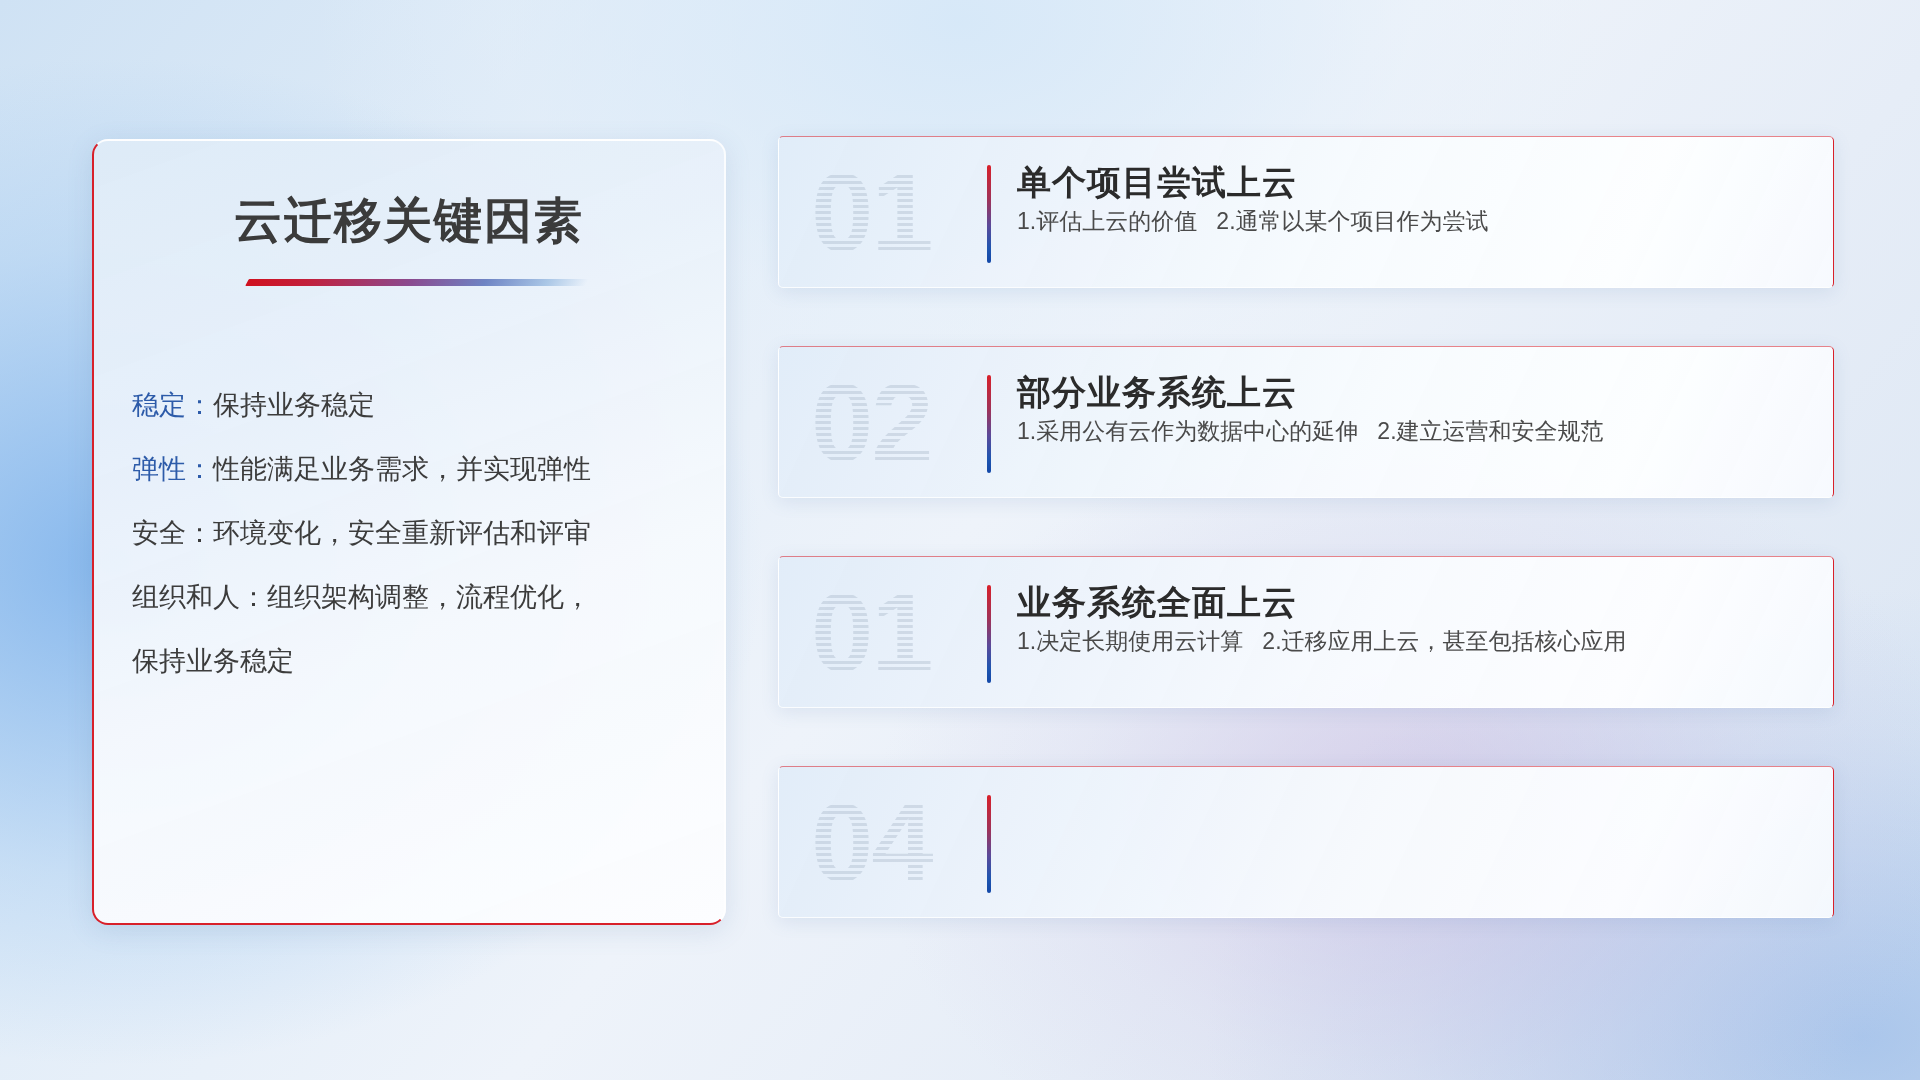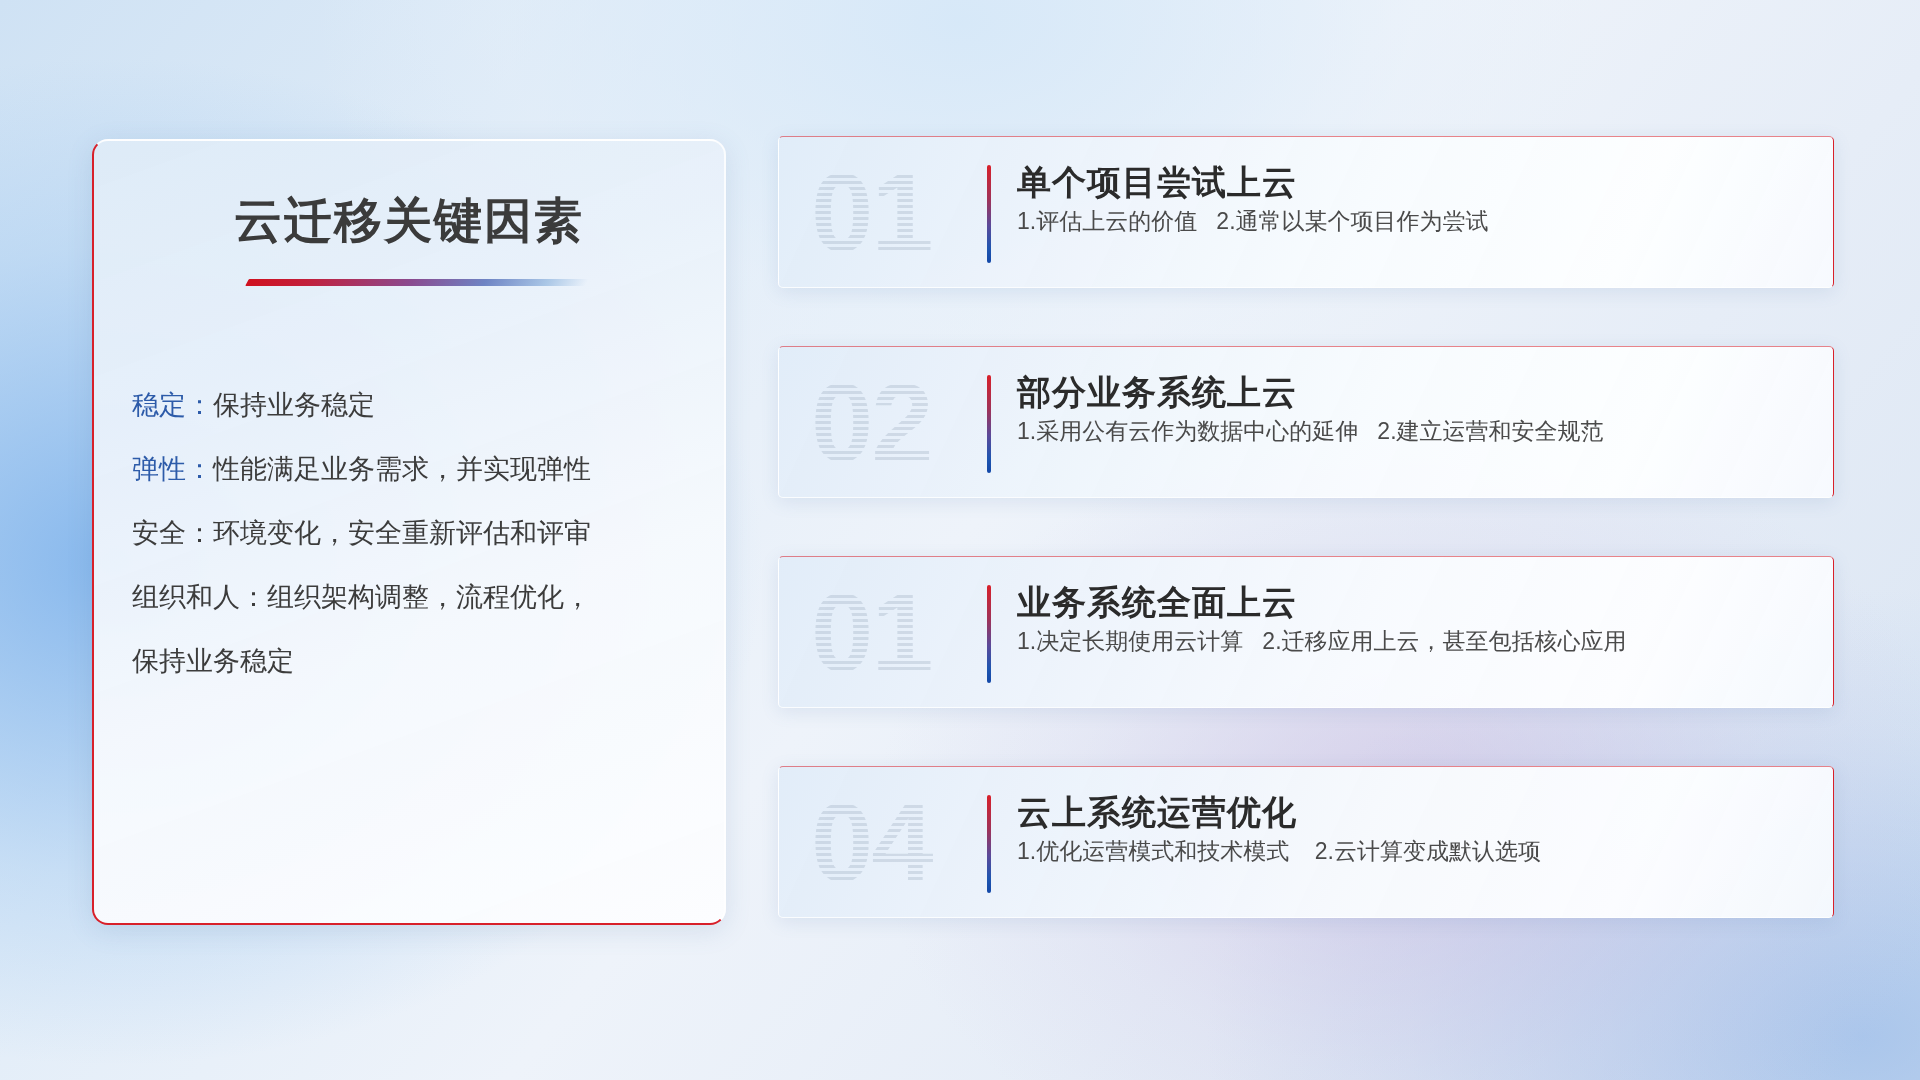--- a/index.html
+++ b/index.html
@@ -229,21 +229,17 @@
       <div class="step-divider"></div>
       <div class="step-body">
         <div class="step-title">业务系统全面上云</div>
         <div class="step-desc">1.决定长期使用云计算   2.迁移应用上云，甚至包括核心应用</div>
       </div>
     </div>
 
     <div class="step-card">
       <div class="step-num">04</div>
       <div class="step-divider"></div>
-      <div class="step-body">
-        <div class="step-title">云上系统运营优化</div>
-        <div class="step-desc">1.优化运营模式和技术模式    2.云计算变成默认选项</div>
-      </div>
     </div>
 
   </div>
 
 </div>
 
 </body></html>

